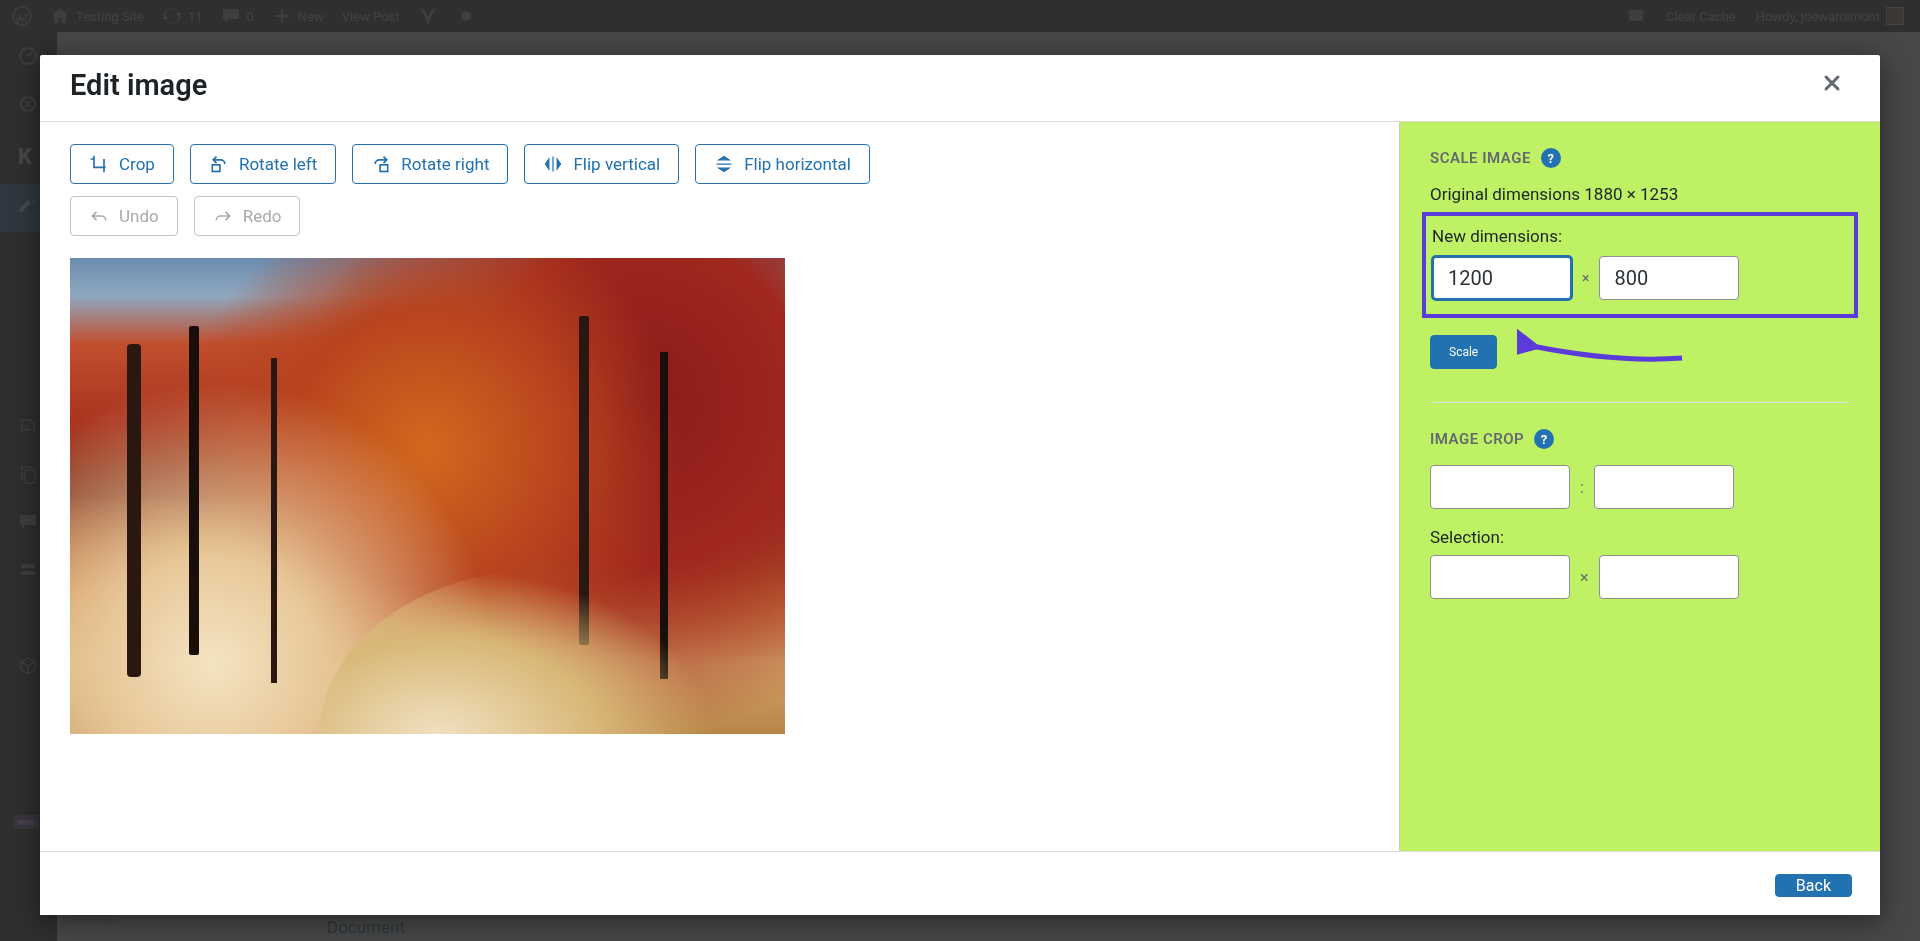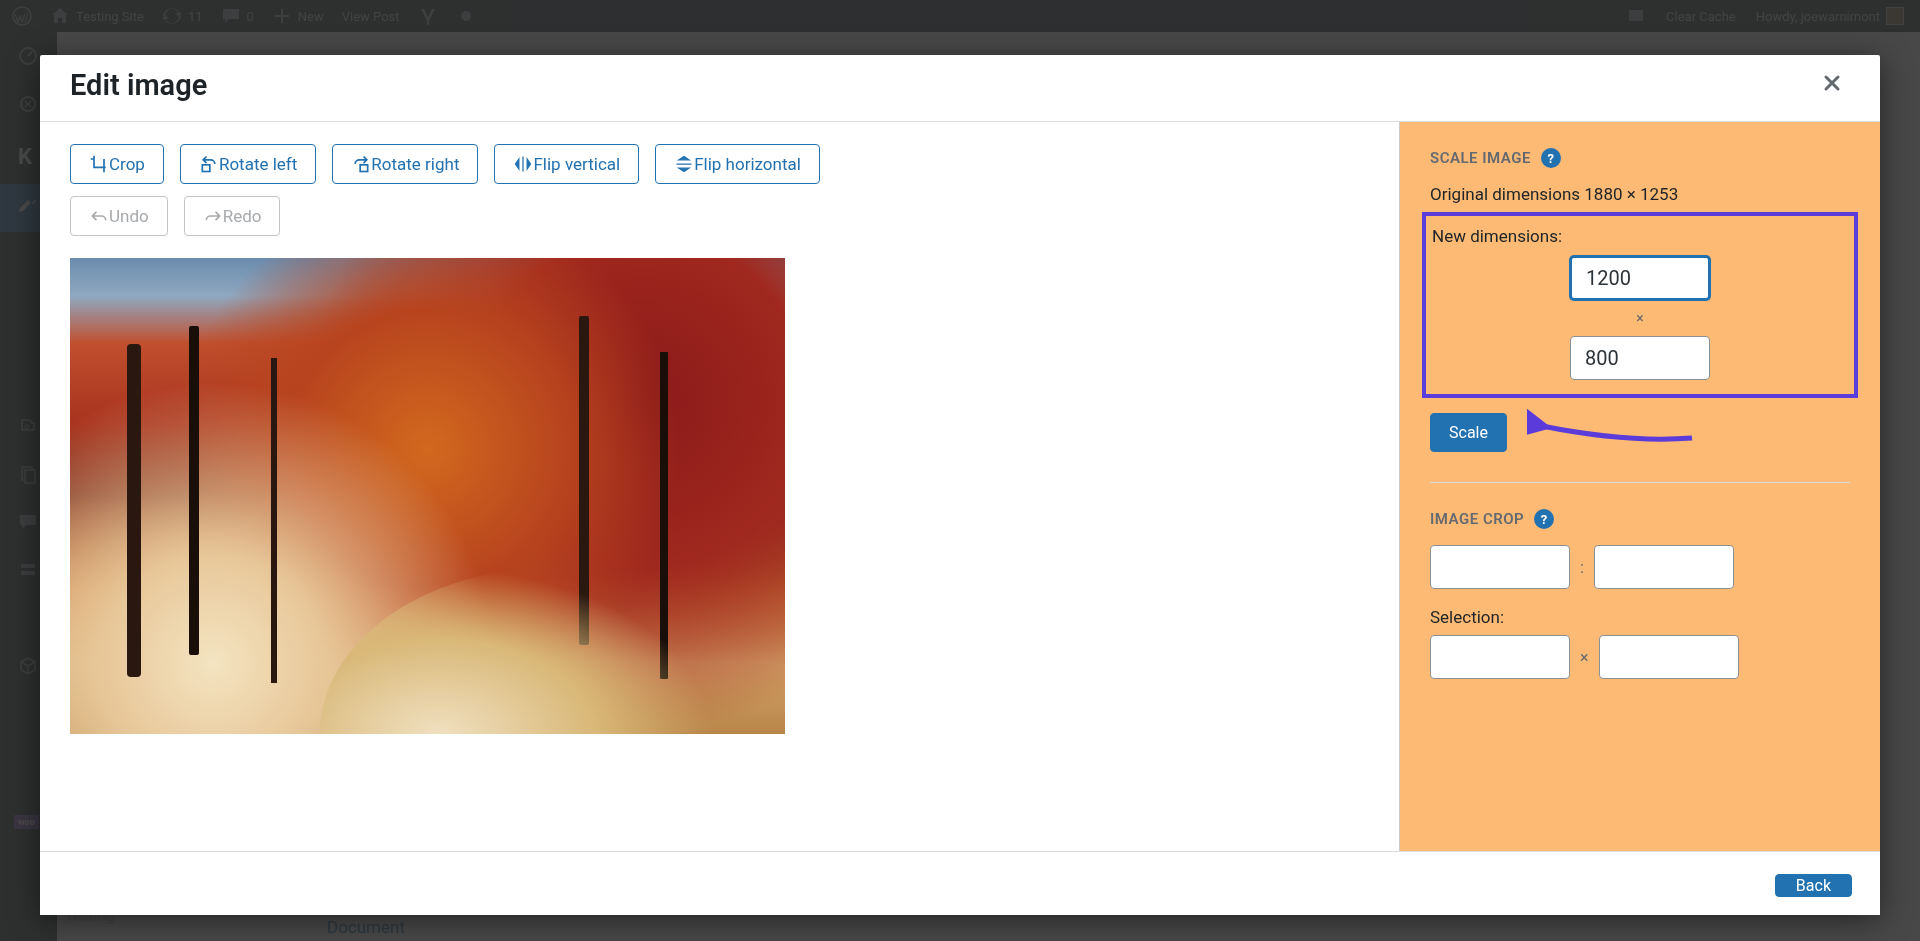--- a/index.html
+++ b/index.html
@@ -27,50 +27,50 @@
 
     .modal-header { padding: 12px 30px 18px; border-bottom: 1px solid #dcdcde; display:flex; align-items:center; }
     .modal-header h1 { font-size: 29px; font-weight: 600; color: #1d2327; }
     .modal-close { margin-left:auto; font-size: 24px; color:#646970; cursor:pointer; padding: 4px 8px; }
 
     .modal-body { flex:1; display:flex; overflow:hidden; position:relative; }
 
     .edit-main { flex:1; padding: 22px 30px; overflow:auto; position:relative; border-right:1px solid #ccc;}
     .edit-main::-webkit-scrollbar { width:17px; }
     .toolbar-row { display:flex; gap: 16px; margin-bottom: 12px; }
-    .tool-btn { display:flex; align-items:center; border: 1.5px solid #2271b1; color:#2271b1; background:#fff; padding: 9px 18px; font-size: 17px; border-radius: 4px; cursor:pointer; }
+    .tool-btn { display:flex; align-items:center; gap: 10px; border: 1.5px solid #2271b1; color:#2271b1; background:#fff; padding: 9px 18px; font-size: 17px; border-radius: 4px; cursor:pointer; }
     .tool-btn svg { width:20px; height:20px; fill:#2271b1; stroke:#2271b1; }
     .tool-btn.secondary { border-color:#c3c4c7; color:#a7aaad; }
     .tool-btn.secondary svg { fill:#a7aaad; stroke:#a7aaad; }
 
     .image-preview { margin-top: 22px; width: 715px; height: 476px; background:#333; background-image:
       radial-gradient(circle at 20% 85%, #f4e4c1 0%, #e8c89a 15%, transparent 40%),
       radial-gradient(circle at 50% 40%, #d2691e 0%, #b8441e 30%, transparent 55%),
       radial-gradient(circle at 80% 30%, #8b1a1a 0%, #a0281e 25%, transparent 50%),
       linear-gradient(180deg, #6b8cae 0%, #8fa8c0 8%, #c14f2e 18%, #a8321e 35%, #7a2818 50%, #c97a3d 70%, #d4a56a 85%, #b88548 100%);
       position:relative; overflow:hidden;
     }
     .image-preview::before { content:""; position:absolute; left:8%; top:18%; width:14px; height:70%; background:#2a1810; border-radius:4px; box-shadow: 60px -20px 0 -2px #1a0f08, 140px 10px 0 -4px #2a1810, 450px -30px 0 -2px #2a1810, 530px 5px 0 -3px #1a0f08;}
     .image-preview::after { content:""; position:absolute; left:35%; bottom:0; width:55%; height:35%; background: radial-gradient(ellipse at 30% 100%, #f0e0c0 0%, #d9b878 40%, transparent 70%); border-radius:60% 40% 0 0 / 100% 80% 0 0;}
 
-    .side-panel { width: 480px; background:#fdba74; padding: 26px 30px; overflow:auto; position:relative; font-size:16px; color:#1d2327;}
+    .side-panel { width: 480px; background:#bef264; padding: 26px 30px; overflow:auto; position:relative; font-size:16px; color:#1d2327;}
     .side-panel::-webkit-scrollbar { width:17px; }
     .section-title { font-size: 15px; font-weight:600; color:#646970; letter-spacing:.5px; text-transform:uppercase; display:flex; align-items:center; gap:10px; margin-bottom:16px;}
     .help-icon { width:20px; height:20px; border-radius:50%; background:#2271b1; color:#fff; font-size:13px; font-weight:700; display:inline-flex; align-items:center; justify-content:center; }
 
     .orig-dim { font-size:17px; color:#1d2327; margin-bottom:8px; }
 
     .highlight-box { border: 4px solid #5b3bd9; padding: 10px 6px 14px 6px; margin: 4px -8px 10px -8px; }
     .new-dim-label { font-size:17px; margin-bottom:10px; display:block;}
-    .dim-inputs { display:flex; align-items:center; gap:10px;flex-direction:column;}
+    .dim-inputs { display:flex; align-items:center; gap:10px;}
     .dim-inputs input { width:140px; height:44px; font-size:20px; padding: 0 14px; border:1px solid #8c8f94; border-radius:4px; background:#fff; color:#2c3338;}
     .dim-inputs input.focus { border:2px solid #2271b1; box-shadow: 0 0 0 1px #2271b1; outline:none;}
     .dim-x { color:#646970; font-size:14px;}
 
-    .primary-btn { background:#2271b1; color:#fff; border:1px solid #2271b1; padding: 9px 18px; font-size:16px; border-radius:4px; cursor:pointer; margin-top:4px;}
+    .primary-btn { background:#2271b1; color:#fff; border:1px solid #2271b1; padding: 9px 18px; font-size:12px; border-radius:4px; cursor:pointer; margin-top:4px;}
 
     .arrow-annot { display:inline-block; margin-left: 20px; vertical-align:middle;}
     .arrow-annot svg { width:170px; height:40px; }
 
     .panel-hr { border:0; border-top:1px solid #dcdcde; margin: 30px 0 26px;}
 
     .field-label { font-size:17px; margin-bottom:8px; display:block;}
     .pair-inputs { display:flex; align-items:center; gap:10px; margin-bottom:18px;}
     .pair-inputs input { width:140px; height:44px; font-size:18px; padding:0 14px; border:1px solid #8c8f94; border-radius:4px; background:#fff;}
     .pair-sep { color:#646970; }

